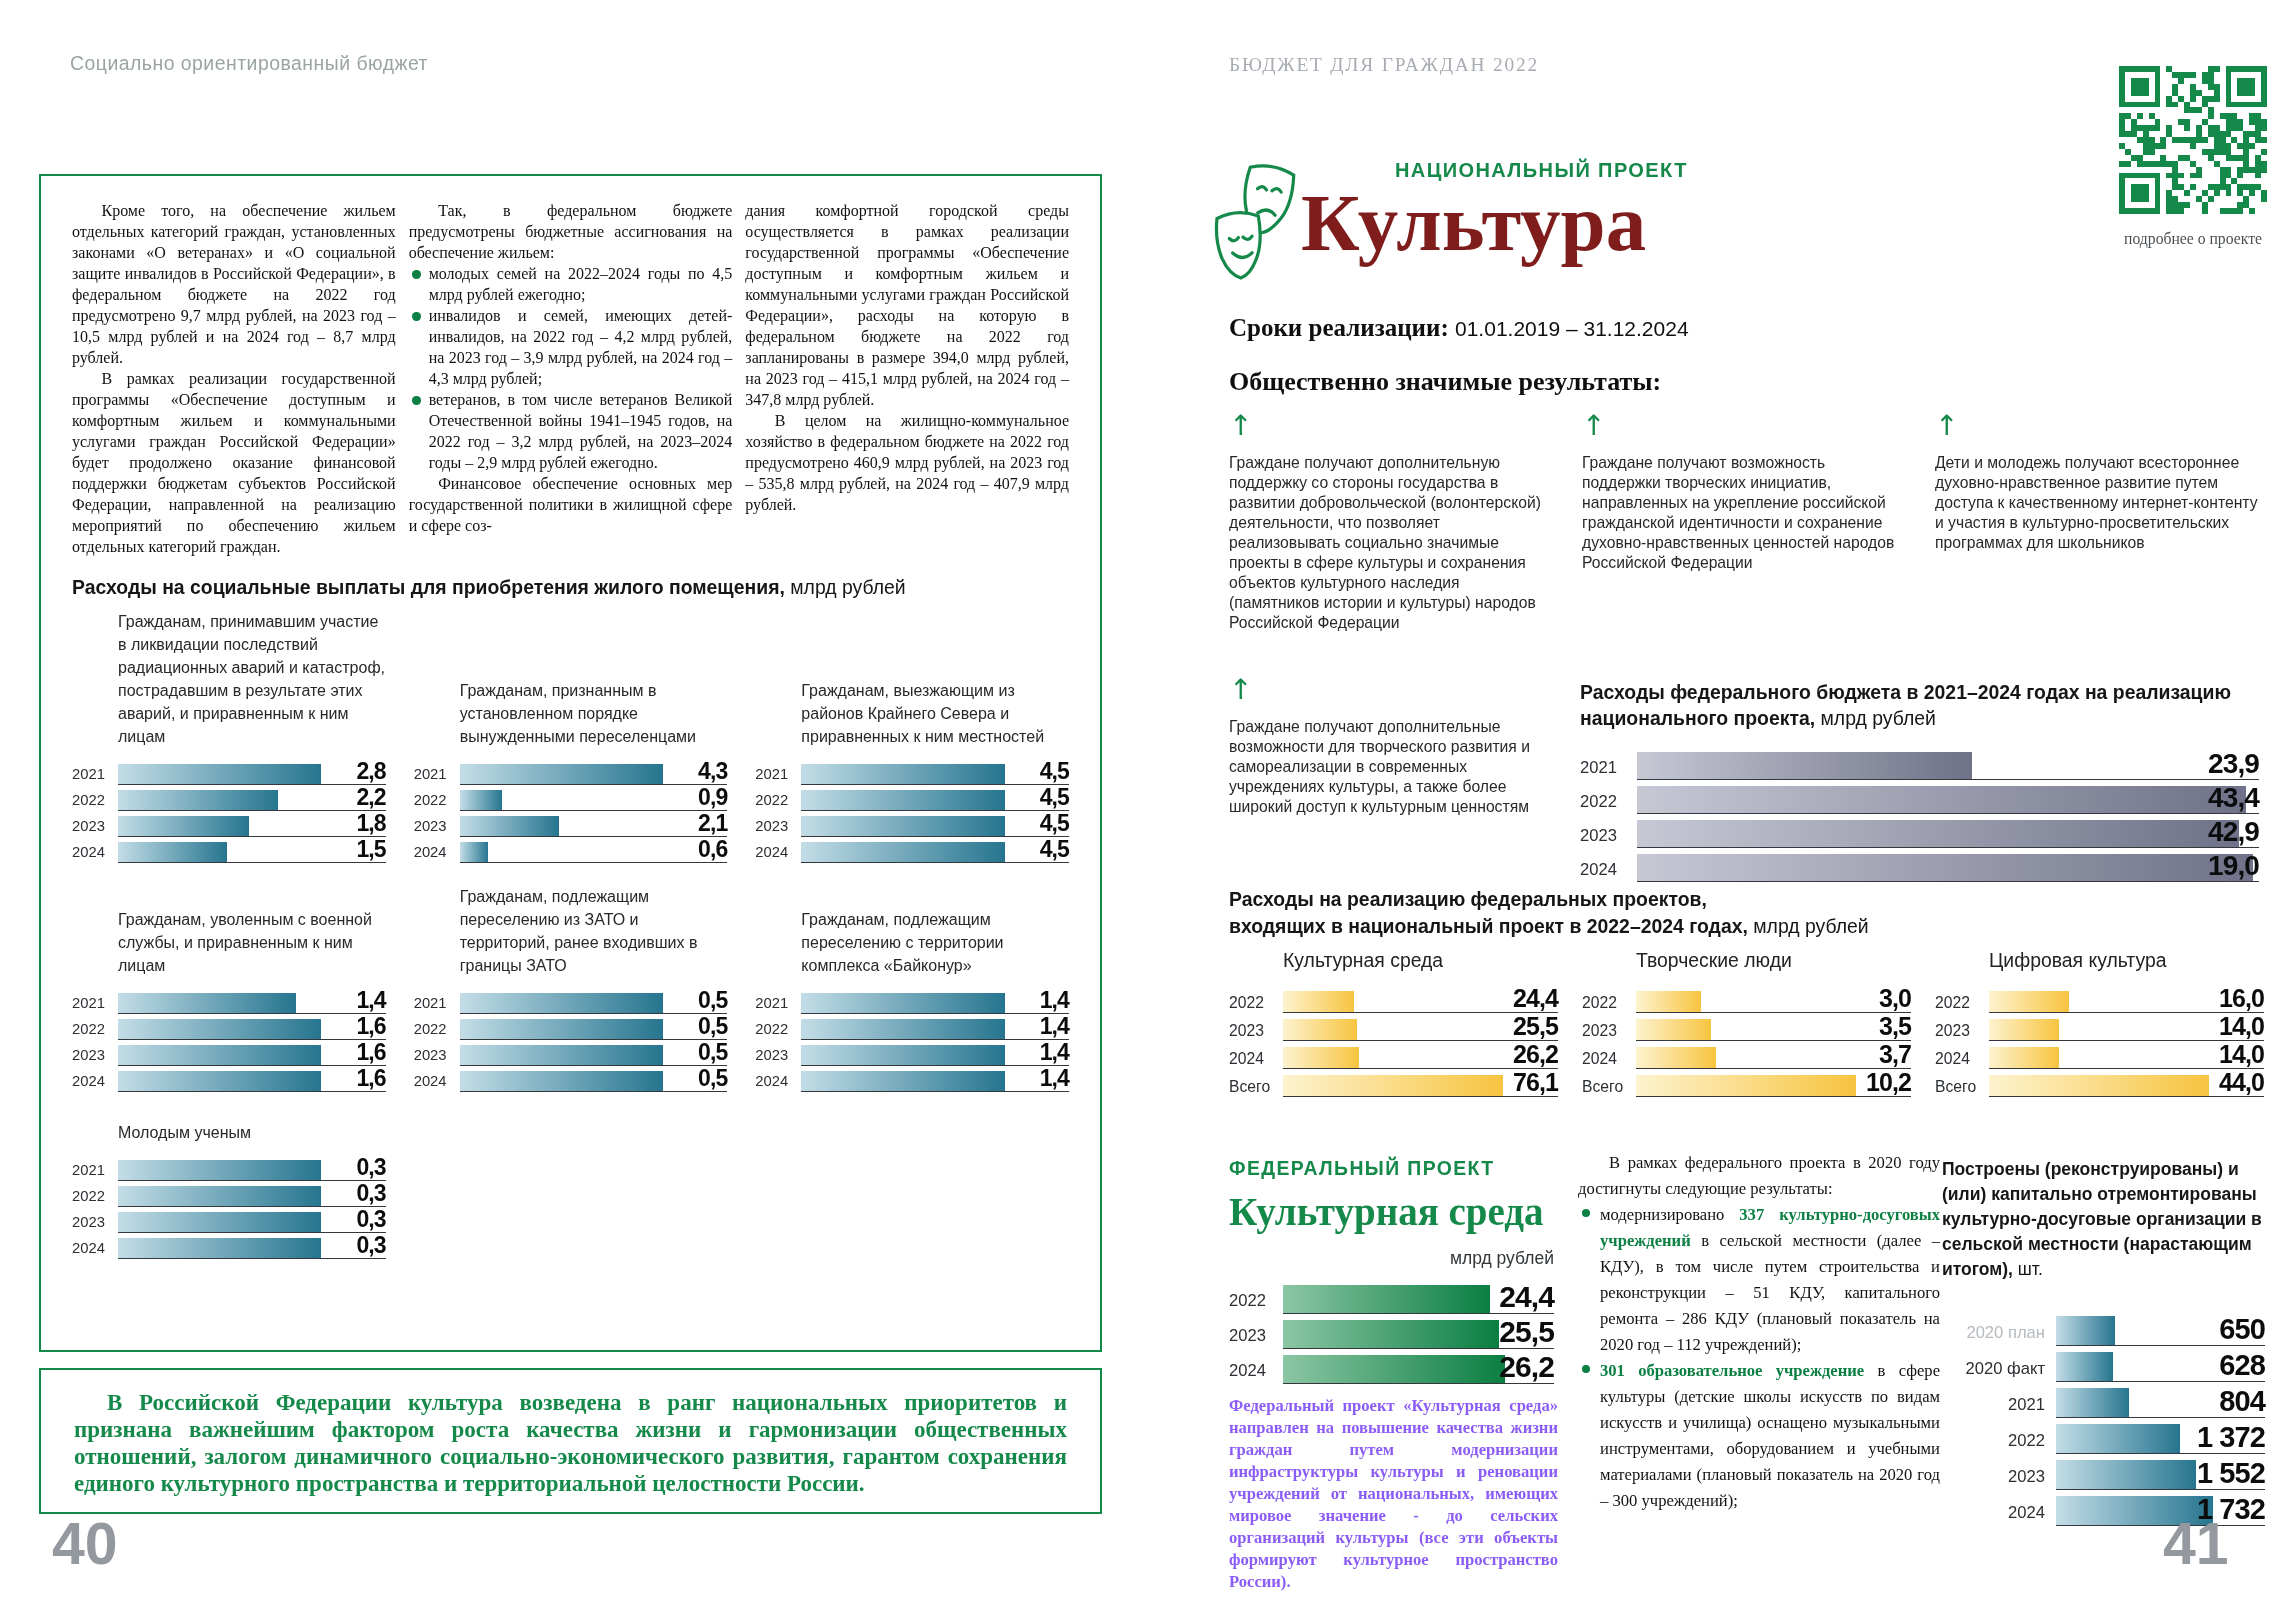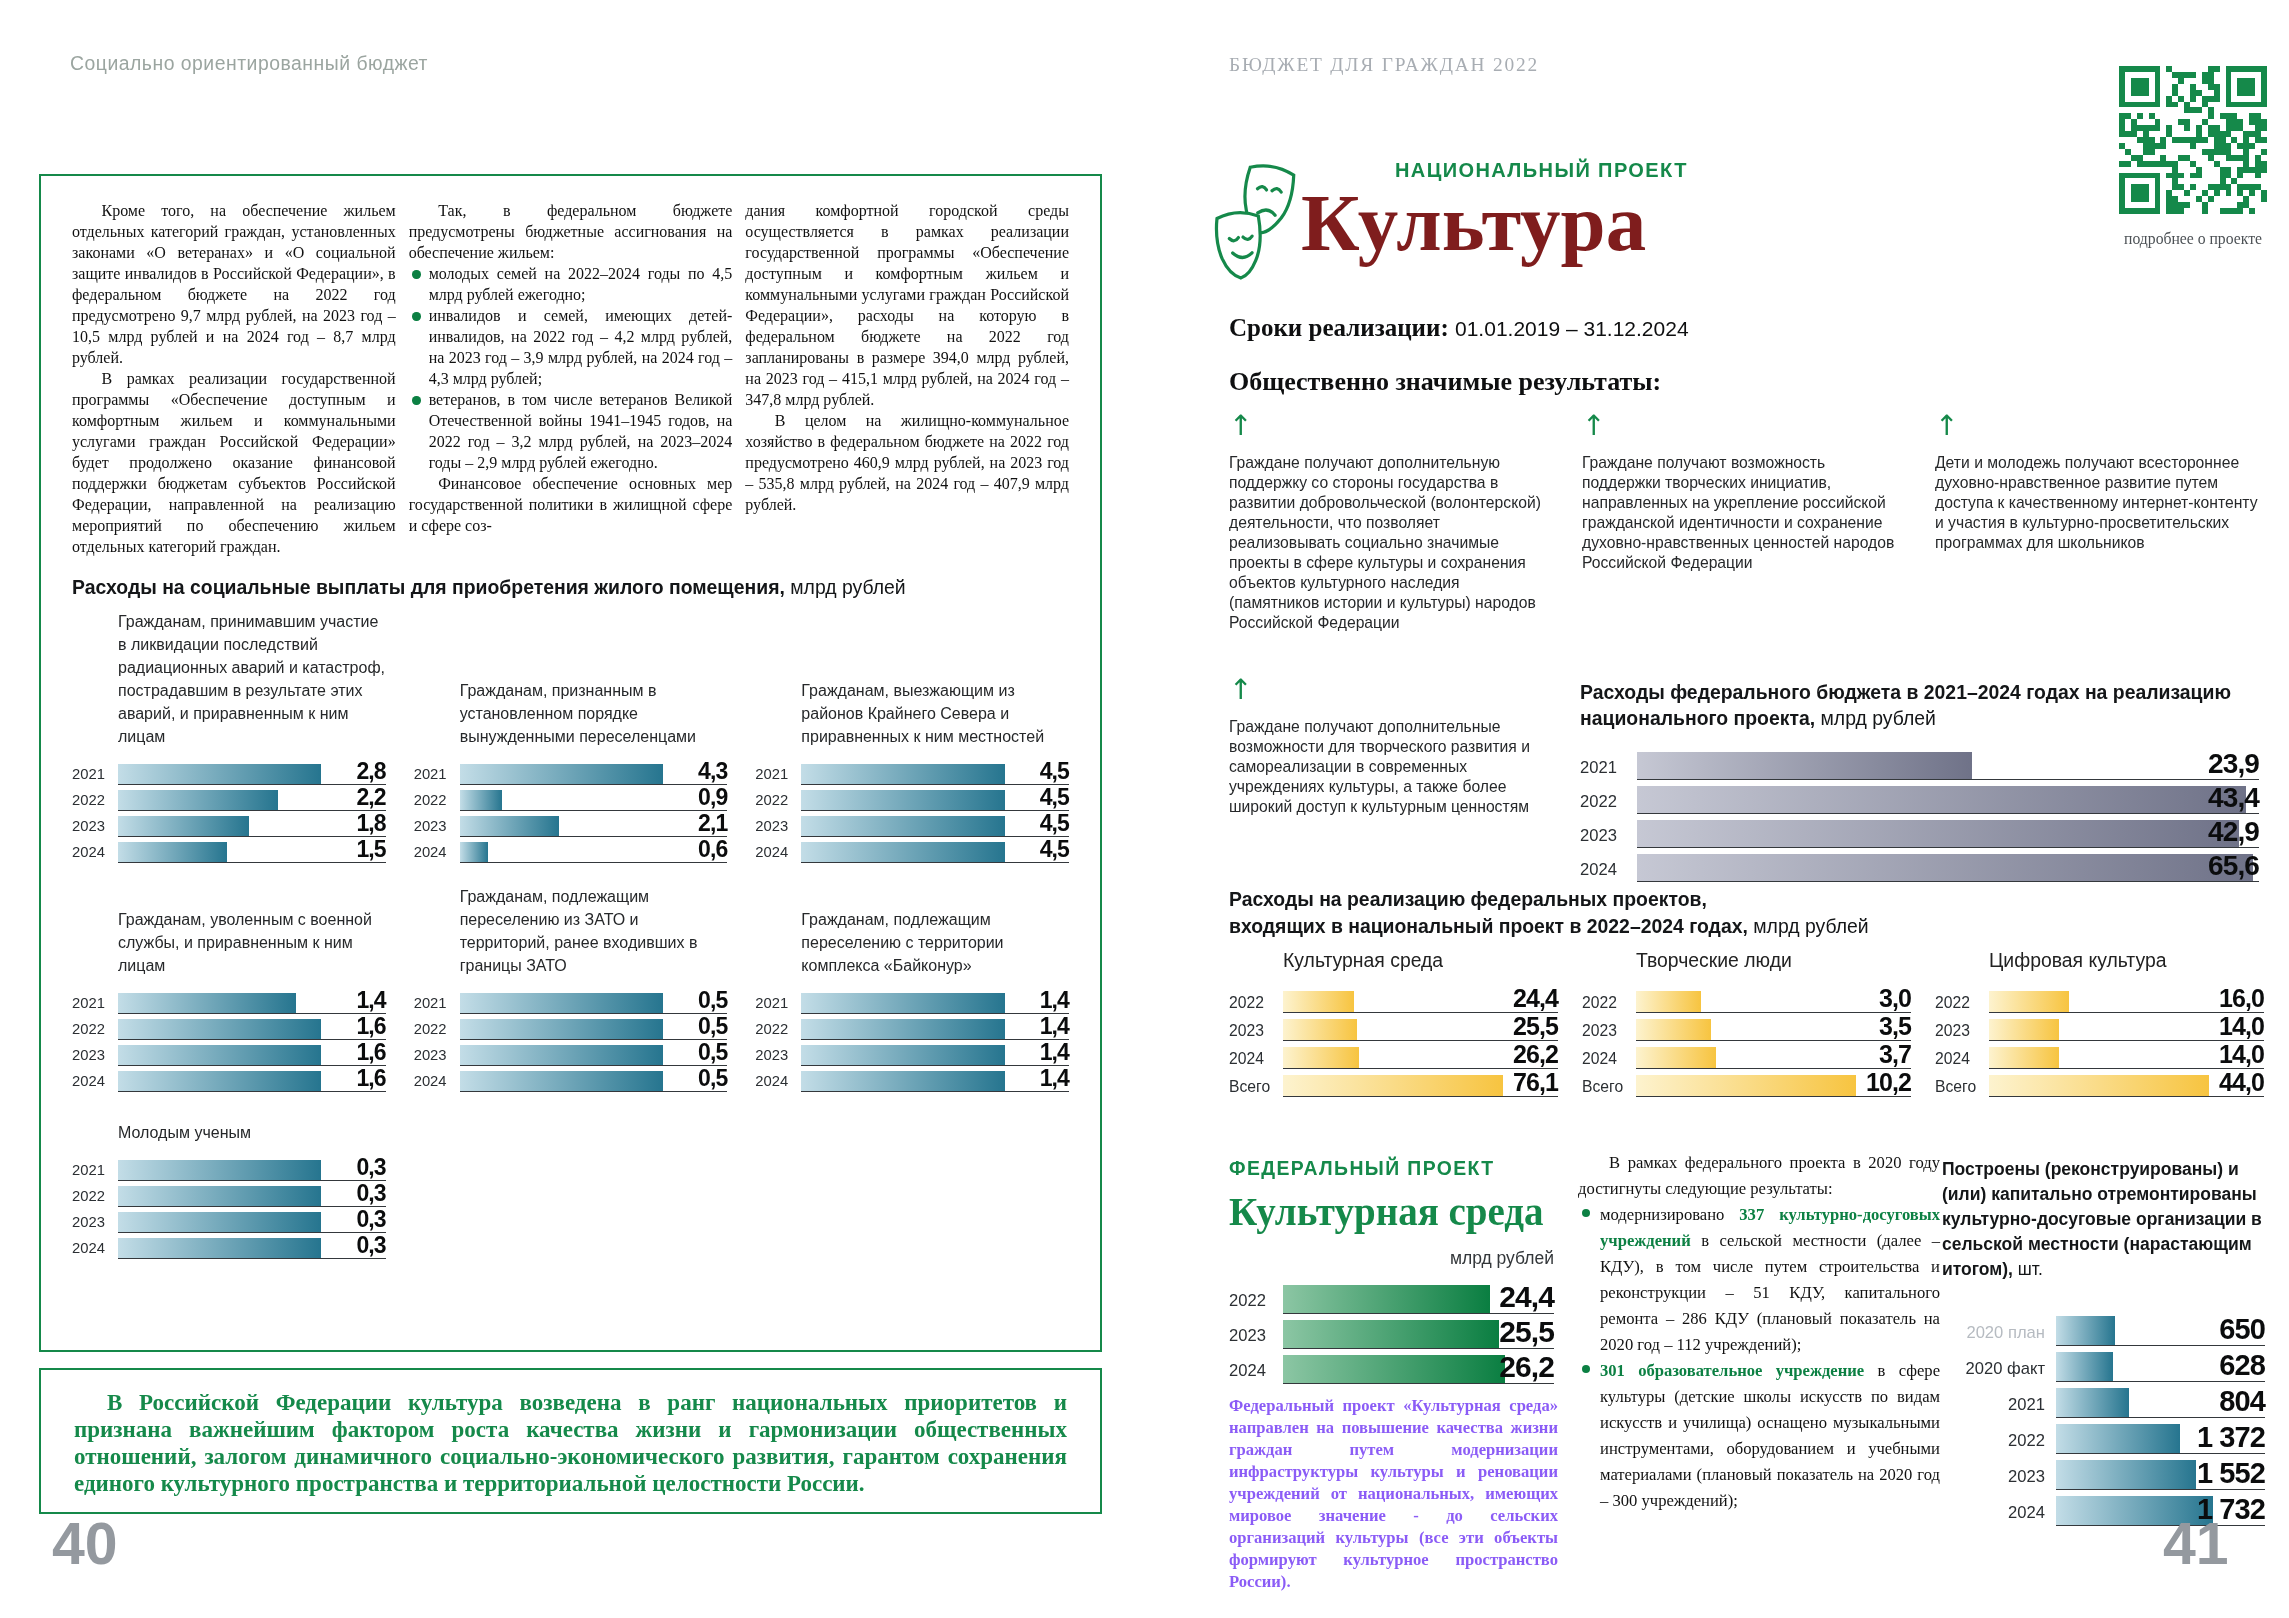--- a/index.html
+++ b/index.html
@@ -697,21 +697,21 @@
         <span class="yr">2023</span>
         <div class="track">
           <div class="bar gray" style="width: 96.7449%;"></div>
           <span class="val">42,9</span>
         </div>
       </div>
     <div class="crow">
         <span class="yr">2024</span>
         <div class="track">
           <div class="bar gray" style="width: 99%;"></div>
-          <span class="val">65,6</span>
+          <span class="val">19,0</span>
         </div>
       </div>
   </div>
 </div>
 
 <div class="abs" id="fp-section">
   <span>Расходы на реализацию федеральных проектов,</span><br>
   <span>входящих в национальный проект в 2022–2024 годах,</span><span class="u"> млрд рублей</span>
 </div>
 

